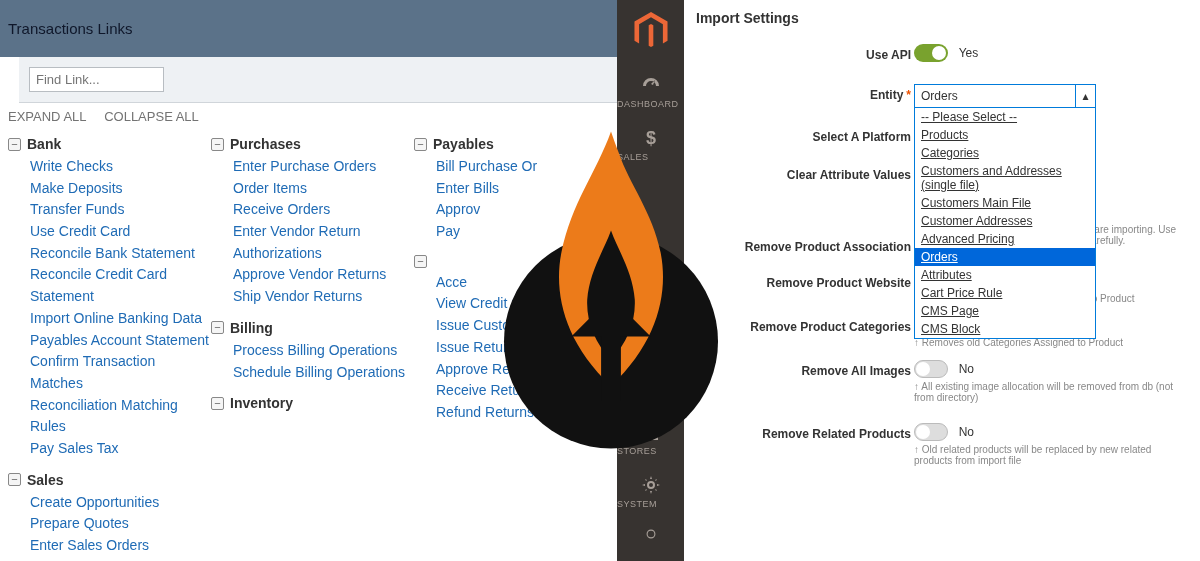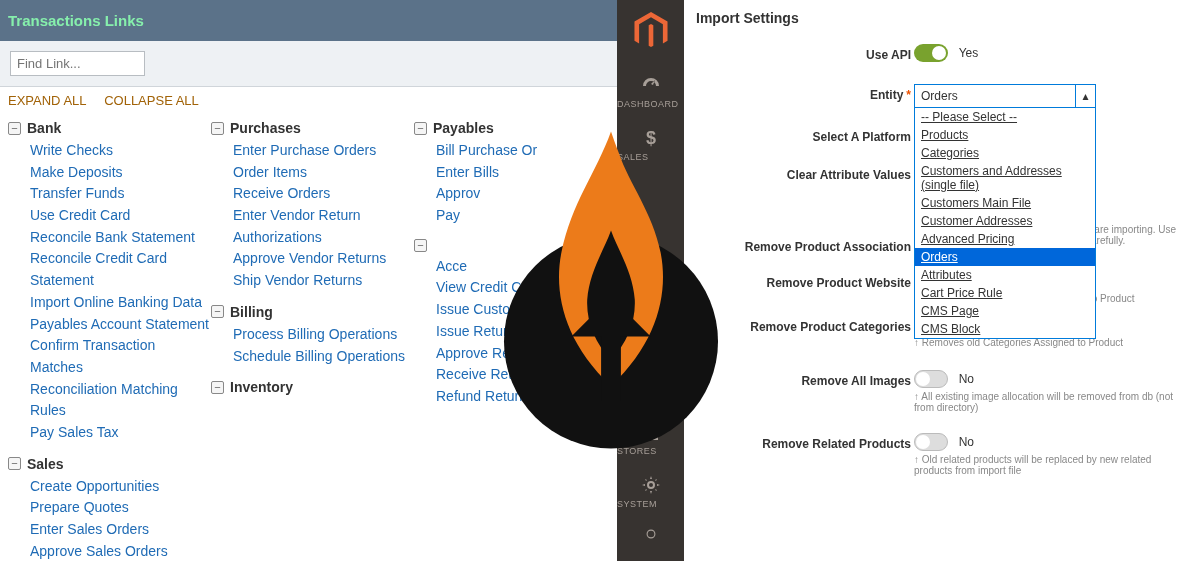--- a/index.html
+++ b/index.html
@@ -1,24 +1,24 @@
 <!DOCTYPE html>
 <html><head>
 <meta charset="utf-8">
 <style>
 * { margin: 0; padding: 0; box-sizing: border-box; font-family: Arial, sans-serif; }
 body { width: 1200px; height: 561px; overflow: hidden; position: relative; background: #fff; }
 
 
 .left-panel { position: absolute; left: 0; top: 0; width: 617px; height: 561px; background: #fff; }
-.title-bar { background: #5b7289; color: #86efac; padding: 12px 8px; font-size: 15px; font-weight: bold; }
-.search-area { background: #eef1f4; padding: 10px; border-bottom: 1px solid #d0d5da; }
+.title-bar { background: #5b7289; color: #0f172a; padding: 20px 8px; font-size: 15px; font-weight: normal; }
+.search-area { background: #eef1f4; padding: 10px; border-bottom: 1px solid #d0d5da; margin-left: 19px; }
 .search-input { width: 135px; padding: 4px 6px; border: 1px solid #b8bdc2; font-size: 13px; color: #888; }
 .expand-row { padding: 6px 8px; font-size: 13px; }
-.expand-row span { color: #a16207; margin-right: 14px; cursor: pointer; }
+.expand-row span { color: #737373; margin-right: 14px; cursor: pointer; }
 .cats { display: flex; padding: 6px 0 0 8px; }
 .col { flex: 1; }
 .cat { margin-bottom: 12px; }
 .cat-head { display: flex; align-items: center; margin-bottom: 4px; }
 .toggle { width: 13px; height: 13px; border: 1px solid #888; border-radius: 2px; display: inline-flex; align-items: center; justify-content: center; margin-right: 6px; font-size: 11px; line-height: 1; color: #666; background: #f5f5f5; }
 .cat-name { font-weight: bold; font-size: 14px; color: #333; }
 .links { padding-left: 22px; }
 .links div { color: #1f6bb5; font-size: 14px; line-height: 1.55; cursor: pointer; }
 
 
@@ -264,21 +264,21 @@
 
   <div class="field-row" style="margin-top:12px">
     <div class="field-label">Remove Product Categories</div>
     <div class="field-ctrl">
       <span class="toggle-sw off"></span>
       <span class="val">No</span>
       <div class="hint hint-arrow">Removes old Categories Assigned to Product</div>
     </div>
   </div>
 
-  <div class="field-row" style="margin-top:22px">
+  <div class="field-row" style="margin-top:12px">
     <div class="field-label">Remove All Images</div>
     <div class="field-ctrl">
       <span class="toggle-sw off"></span>
       <span class="val">No</span>
       <div class="hint hint-arrow">All existing image allocation will be removed from db (not from directory)</div>
     </div>
   </div>
 
   <div class="field-row" style="margin-top:20px">
     <div class="field-label">Remove Related Products</div>

